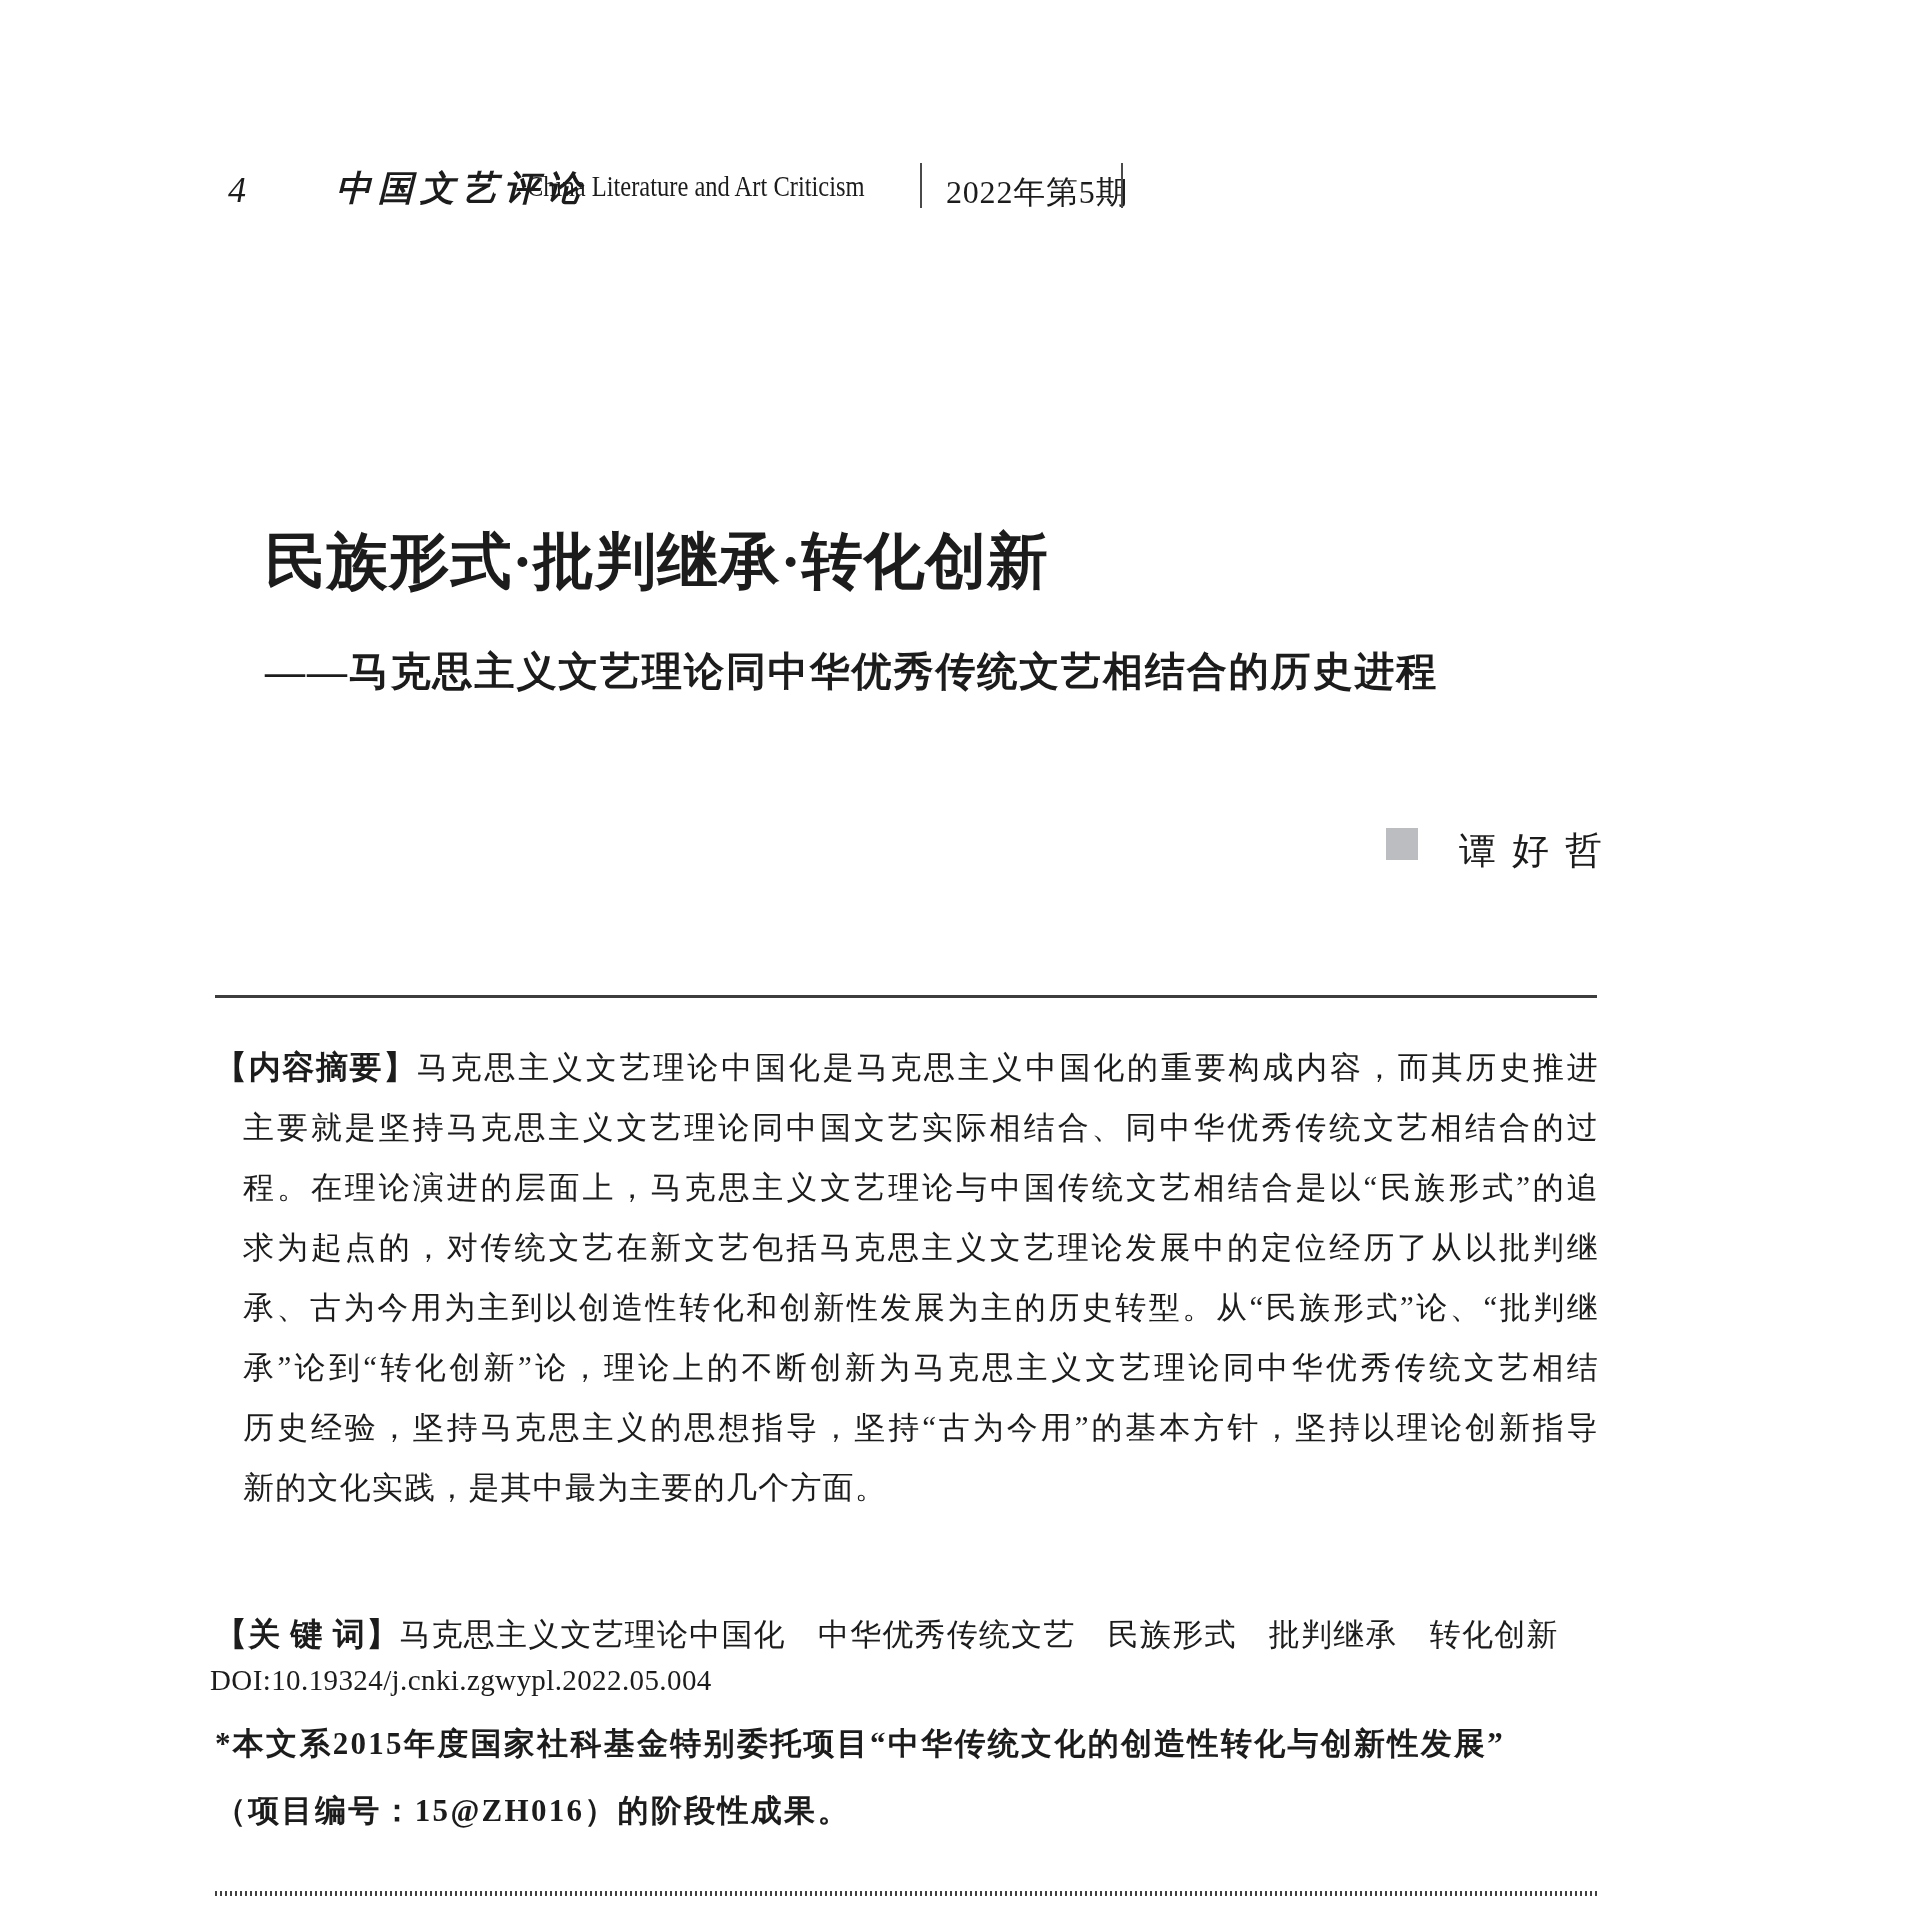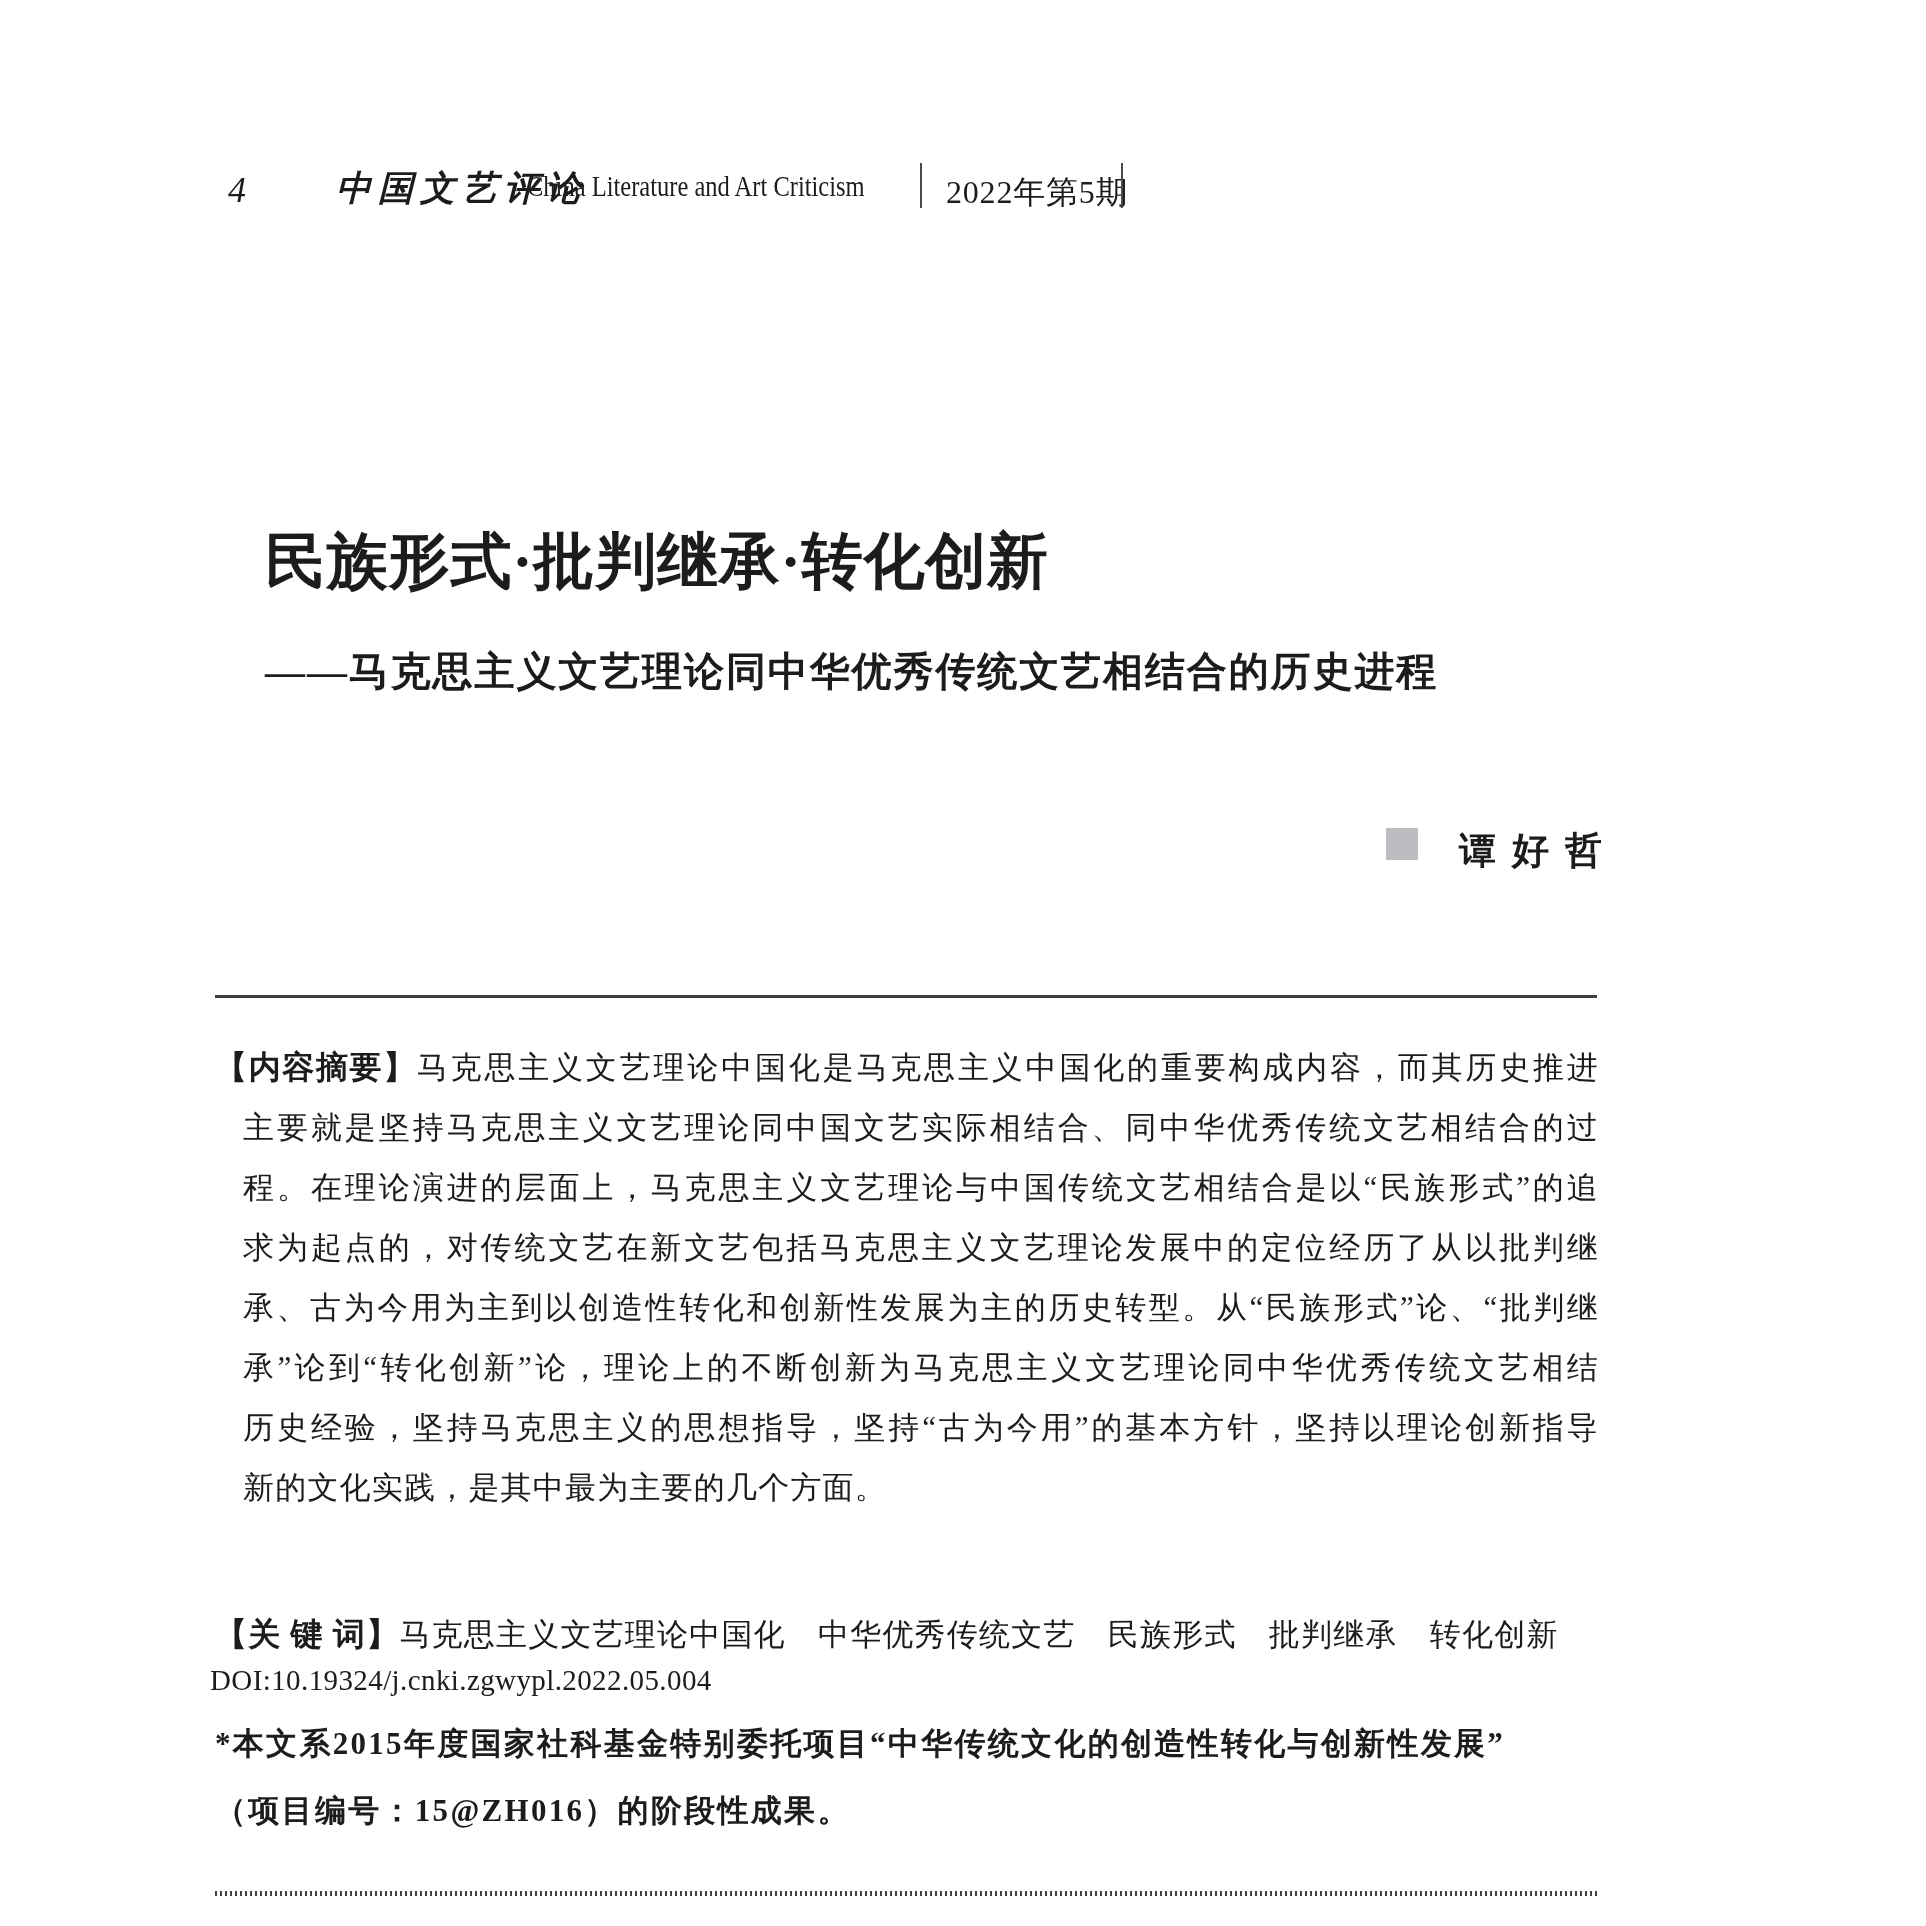--- a/index.html
+++ b/index.html
@@ -13,21 +13,21 @@
   .journal-en{position:absolute;left:527px;top:171px;font-size:28.5px;letter-spacing:0px;transform:scaleX(.86);transform-origin:left center;white-space:nowrap;}
   .hbar{position:absolute;width:1.9px;height:45px;background:#4a4a4a;top:163px;}
   .hbar.b1{left:920px;}
   .hbar.b2{left:1121px;}
   .issue{position:absolute;left:946px;top:171px;font-size:32px;letter-spacing:0.8px;white-space:nowrap;}
   
   .title{position:absolute;left:265px;top:521px;font-size:61px;font-weight:900;letter-spacing:0.8px;white-space:nowrap;text-align:right;}
   .subtitle{position:absolute;left:265px;top:644px;font-size:40px;font-weight:bold;letter-spacing:1.9px;white-space:nowrap;}
   
   .author-square{position:absolute;left:1386px;top:828px;width:32px;height:32px;background:var(--author_square,#bbbdc0);}
-  .author-name{position:absolute;left:1459px;top:826px;font-size:37px;letter-spacing:16px;white-space:nowrap;font-weight:bold;}
+  .author-name{position:absolute;left:1459px;top:826px;font-size:37px;letter-spacing:16px;white-space:nowrap;}
   
   .rule-solid{position:absolute;left:215px;top:995px;width:1382px;height:2.7px;background:#3d3d3d;}
   .rule-dotted{position:absolute;left:215px;top:1891px;width:1383px;height:5px;
     background:repeating-linear-gradient(90deg,#414141 0 2.3px,transparent 2.3px 5px);}
   
   .abstract{position:absolute;left:215px;top:1037px;width:1384px;}
   .abs-line{font-size:31px;line-height:60px;letter-spacing:1.2px;text-align:justify;text-align-last:justify;}
   .abs-line .abs-label{font-weight:bold;font-size:32px;letter-spacing:0;}
   .abs-line.hang{padding-left:28px;}
   .abs-line.last{text-align-last:left;}

